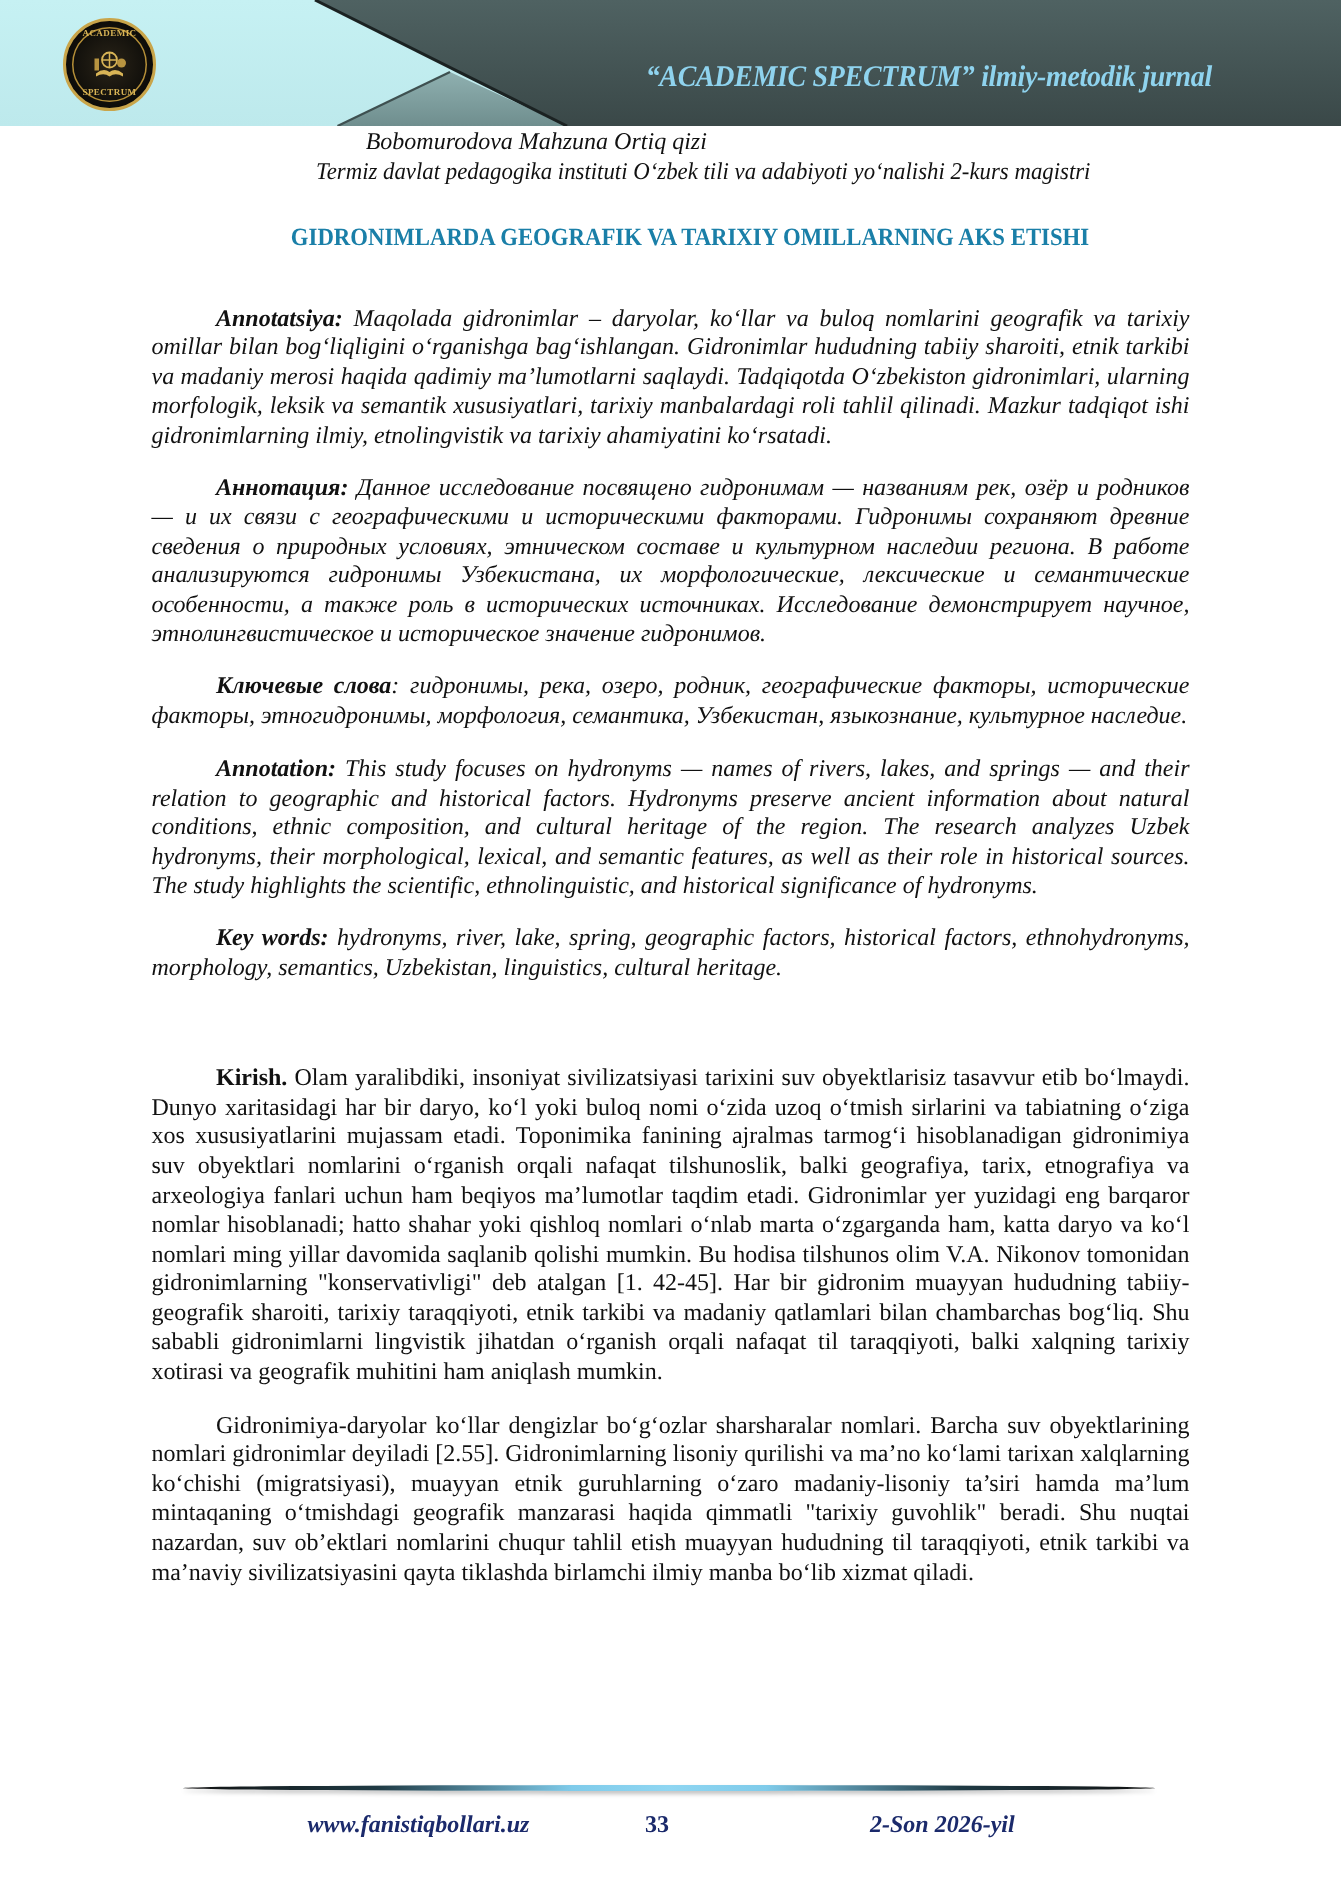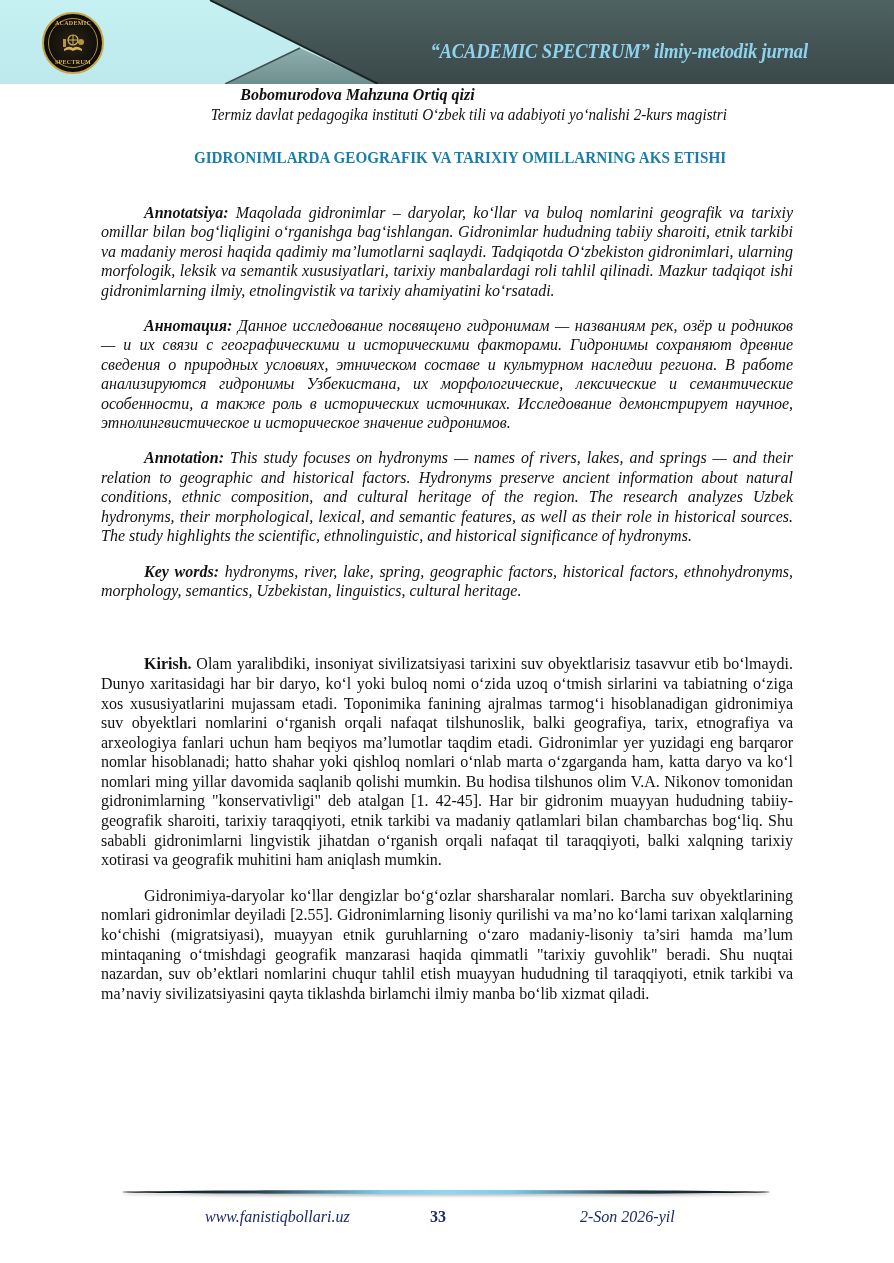--- a/index.html
+++ b/index.html
@@ -20,41 +20,41 @@
   .logo .top-text, .logo .bottom-text { position: absolute; left: 0; width: 100%; text-align: center;
           font-family: "Liberation Serif", serif; font-weight: bold; color: #d8b456; font-size: 6px; letter-spacing: 0.3px; }
   .logo .top-text { top: 6px; }
   .logo .bottom-text { bottom: 7px; }
   .logo .emblem { position: absolute; left: 17px; top: 17px; width: 24px; height: 24px; }
   .journal-title { position: absolute; right: 86px; top: 40px; font-family: "Liberation Serif", serif;
           font-style: italic; font-weight: bold; font-size: 20px; color: #8fd3ee; letter-spacing: -0.2px;
           transform: scaleX(0.93); transform-origin: right center; white-space: nowrap; }
 
   
-  .author { position: absolute; left: 0; width: 715px; top: 86px; text-align: center; font-weight: bold;
+  .author { position: absolute; left: 0; width: 715px; top: 86px; text-align: center; font-weight: normal;
             font-style: italic; font-size: 16px; }
   .affil { position: absolute; left: 0; width: 940px; top: 106px; text-align: center; font-style: italic;
            font-size: 16px; transform: scaleX(0.95); transform-origin: 447px 0; }
   .article-title { position: absolute; left: 0; width: 920px; top: 148px; text-align: center; font-weight: bold;
            color: #1a7fa8; font-size: 16.5px; transform: scaleX(0.92); transform-origin: 460px 0; }
 
   
   .content { position: absolute; left: 85px; top: 187px; width: 724px; }
   .content p { margin: 16px; text-align: justify; text-indent: 43px; font-size: 16px; line-height: 19.4px; }
   .content p.it { font-style: italic; }
   .content p .lbl { font-weight: bold; font-style: italic; }
   .content p .klbl { font-weight: bold; font-style: normal; }
   .content .gap { height: 22px; }
   .content p.body { line-height: 19.6px; }
 
   
   .footer-line { position: absolute; left: 122px; top: 1190px; width: 648px; height: 4px; border-radius: 50%;
           background: linear-gradient(90deg, #111 0%, #1f3a44 20%, #7fcbea 40%, #8fd6f2 50%, #7fcbea 60%, #1f3a44 80%, #111 100%);
           box-shadow: 0 2px 3px rgba(0,0,0,0.25); }
-  .footer { position: absolute; top: 1208px; font-style: italic; font-weight: normal; color: #1b2a6b; font-size: 16px; }
+  .footer { position: absolute; top: 1208px; font-style: italic; font-weight: bold; color: #1b2a6b; font-size: 16px; }
   .footer.site { left: 205px; }
   .footer.page { left: 420px; font-style: normal; font-weight: bold; margin-left: 10px; }
   .footer.issue { left: 580px; }
 </style>
 </head>
 <body>
 
 <div class="header">
   <div class="light-grad"></div>
   <svg class="shapes" width="894" height="84" viewBox="0 0 894 84">
@@ -88,20 +88,21 @@
   <div class="journal-title">“ACADEMIC SPECTRUM” ilmiy-metodik jurnal</div>
 </div>
 
 <div class="author">Bobomurodova Mahzuna Ortiq qizi</div>
 <div class="affil">Termiz davlat pedagogika instituti O‘zbek tili va adabiyoti yo‘nalishi 2-kurs magistri</div>
 <div class="article-title">GIDRONIMLARDA GEOGRAFIK VA TARIXIY OMILLARNING AKS ETISHI</div>
 
 <div class="content">
   <p class="it"><span class="lbl">Annotatsiya:</span><span> Maqolada gidronimlar – daryolar, ko‘llar va buloq nomlarini geografik va tarixiy omillar bilan bog‘liqligini o‘rganishga bag‘ishlangan. Gidronimlar hududning tabiiy sharoiti, etnik tarkibi va madaniy merosi haqida qadimiy ma’lumotlarni saqlaydi. Tadqiqotda O‘zbekiston gidronimlari, ularning morfologik, leksik va semantik xususiyatlari, tarixiy manbalardagi roli tahlil qilinadi. Mazkur tadqiqot ishi gidronimlarning ilmiy, etnolingvistik va tarixiy ahamiyatini ko‘rsatadi.</span></p>
   <p class="it"><span class="lbl">Аннотация:</span><span> Данное исследование посвящено гидронимам — названиям рек, озёр и родников — и их связи с географическими и историческими факторами. Гидронимы сохраняют древние сведения о природных условиях, этническом составе и культурном наследии региона. В работе анализируются гидронимы Узбекистана, их морфологические, лексические и семантические особенности, а также роль в исторических источниках. Исследование демонстрирует научное, этнолингвистическое и историческое значение гидронимов.</span></p>
+  <p class="it"><span class="lbl">Ключевые слова</span><span>: гидронимы, река, озеро, родник, географические факторы, исторические факторы, этногидронимы, морфология, семантика, Узбекистан, языкознание, культурное наследие.</span></p>
   <p class="it"><span class="lbl">Annotation:</span><span> This study focuses on hydronyms — names of rivers, lakes, and springs — and their relation to geographic and historical factors. Hydronyms preserve ancient information about natural conditions, ethnic composition, and cultural heritage of the region. The research analyzes Uzbek hydronyms, their morphological, lexical, and semantic features, as well as their role in historical sources. The study highlights the scientific, ethnolinguistic, and historical significance of hydronyms.</span></p>
   <p class="it"><span class="lbl">Key words:</span><span> hydronyms, river, lake, spring, geographic factors, historical factors, ethnohydronyms, morphology, semantics, Uzbekistan, linguistics, cultural heritage.</span></p>
   <div class="gap"></div>
   <p class="body"><span class="klbl">Kirish.</span><span> Olam yaralibdiki, insoniyat sivilizatsiyasi tarixini suv obyektlarisiz tasavvur etib bo‘lmaydi. Dunyo xaritasidagi har bir daryo, ko‘l yoki buloq nomi o‘zida uzoq o‘tmish sirlarini va tabiatning o‘ziga xos xususiyatlarini mujassam etadi. Toponimika fanining ajralmas tarmog‘i hisoblanadigan gidronimiya suv obyektlari nomlarini o‘rganish orqali nafaqat tilshunoslik, balki geografiya, tarix, etnografiya va arxeologiya fanlari uchun ham beqiyos ma’lumotlar taqdim etadi. Gidronimlar yer yuzidagi eng barqaror nomlar hisoblanadi; hatto shahar yoki qishloq nomlari o‘nlab marta o‘zgarganda ham, katta daryo va ko‘l nomlari ming yillar davomida saqlanib qolishi mumkin. Bu hodisa tilshunos olim V.A. Nikonov tomonidan gidronimlarning "konservativligi" deb atalgan [1. 42-45]. Har bir gidronim muayyan hududning tabiiy-geografik sharoiti, tarixiy taraqqiyoti, etnik tarkibi va madaniy qatlamlari bilan chambarchas bog‘liq. Shu sababli gidronimlarni lingvistik jihatdan o‘rganish orqali nafaqat til taraqqiyoti, balki xalqning tarixiy xotirasi va geografik muhitini ham aniqlash mumkin.</span></p>
   <p class="body">Gidronimiya-daryolar ko‘llar dengizlar bo‘g‘ozlar sharsharalar nomlari. Barcha suv obyektlarining nomlari gidronimlar deyiladi [2.55]. Gidronimlarning lisoniy qurilishi va ma’no ko‘lami tarixan xalqlarning ko‘chishi (migratsiyasi), muayyan etnik guruhlarning o‘zaro madaniy-lisoniy ta’siri hamda ma’lum mintaqaning o‘tmishdagi geografik manzarasi haqida qimmatli "tarixiy guvohlik" beradi. Shu nuqtai nazardan, suv ob’ektlari nomlarini chuqur tahlil etish muayyan hududning til taraqqiyoti, etnik tarkibi va ma’naviy sivilizatsiyasini qayta tiklashda birlamchi ilmiy manba bo‘lib xizmat qiladi.</p>
 </div>
 
 <div class="footer-line"></div>
 <div class="footer site">www.fanistiqbollari.uz</div>
 <div class="footer page">33</div>

